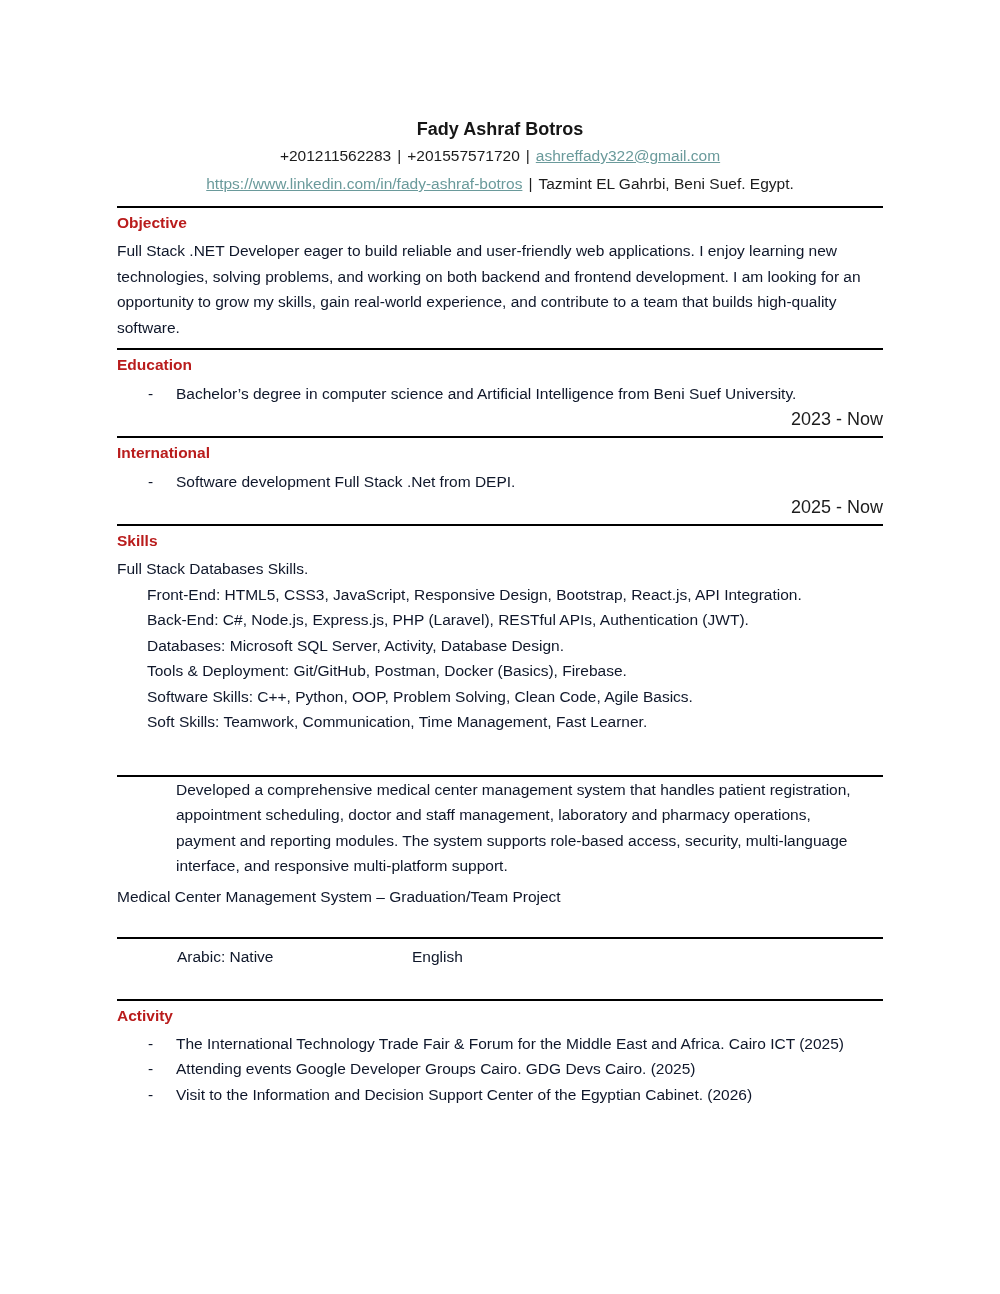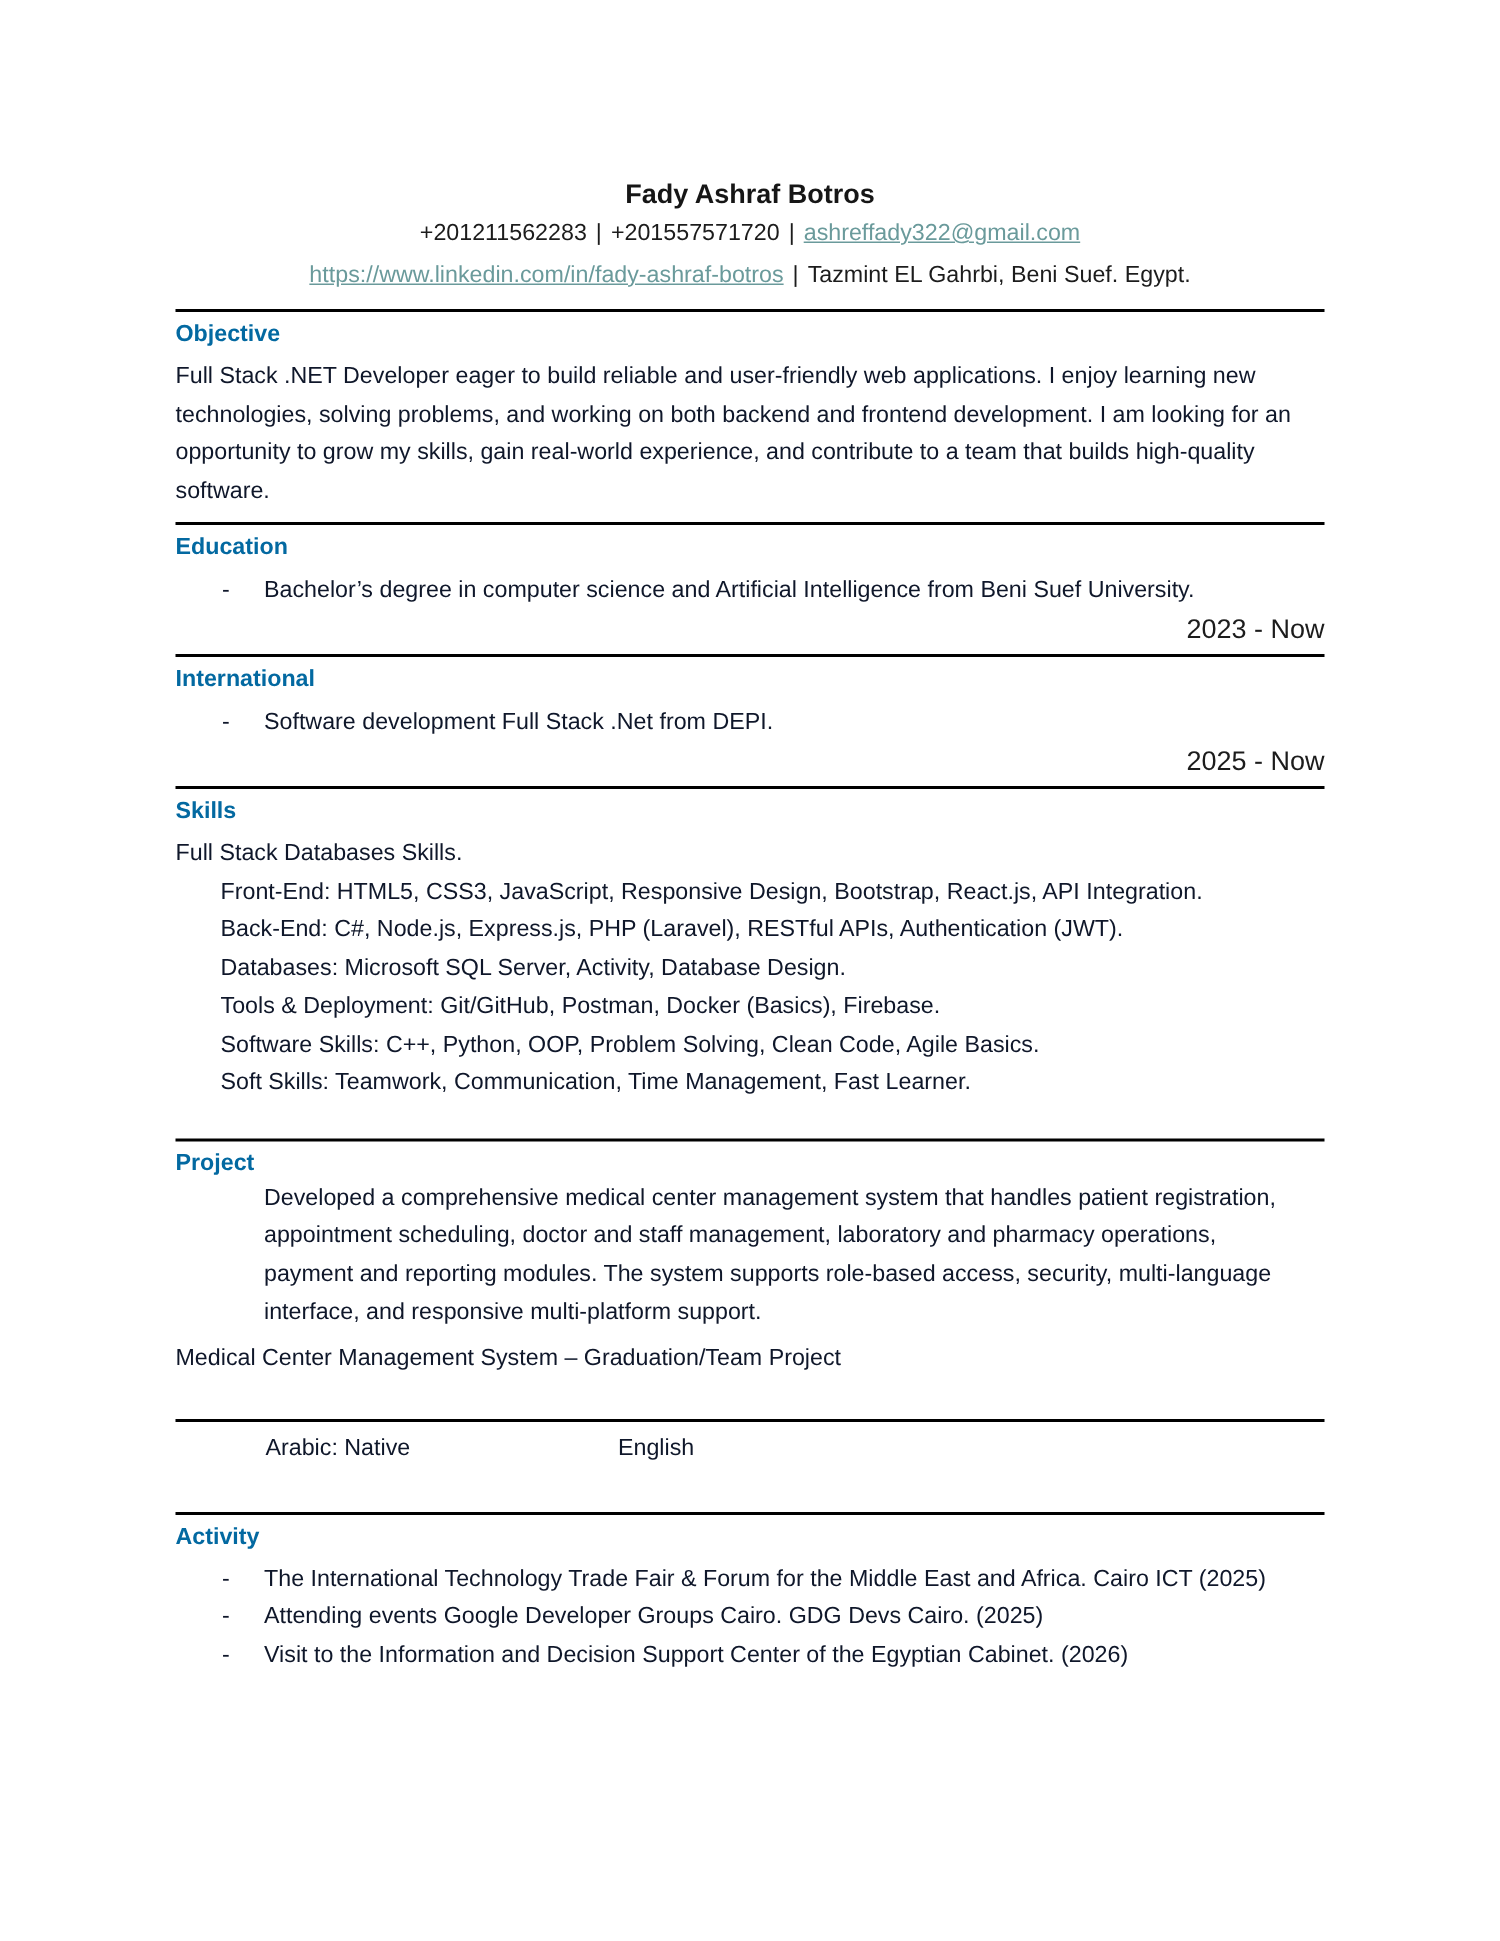--- a/index.html
+++ b/index.html
@@ -40,21 +40,21 @@
     cursor: pointer;
   }
 
   
   .section { border-top: 2.5px solid #000000; }
   .section-title {
     font-size: 15.5px;
     font-weight: bold;
     line-height: 21px;
     padding-top: 4px;
-    color: #0369a1;
+    color: #b91c1c;
   }
   .body-text {
     font-size: 15.5px;
     line-height: 25.5px;
     color: #0f172a;
   }
   .objective-body { margin-top: 5px; margin-bottom: 8px; }
 
   .bullet-list { list-style: none; margin-top: 6px; }
   .bullet-item { display: flex; }
@@ -66,21 +66,21 @@
   }
   .bullet-text { flex: 1 1 auto; }
 
   .date-line {
     text-align: right;
     font-size: 18px;
     line-height: 25.5px;
     margin-bottom: 4px;
   }
 
-  .skills-block { margin-bottom: 24px; }
+  .skills-block { margin-bottom: 40px; }
   .skills-intro { margin-top: 5px; }
   .skill-line { margin-left: 30px; }
 
   .project-block { margin-bottom: 28px; }
   .project-subtitle { margin-top: 5px; }
   .project-desc {
     margin-left: 59px;
     width: 690px;
   }
 
@@ -140,21 +140,20 @@
       <div class="body-text skill-line">Back-End: C#, Node.js, Express.js, PHP (Laravel), RESTful APIs, Authentication (JWT).</div>
       <div class="body-text skill-line">Databases: Microsoft SQL Server, Activity, Database Design.</div>
       <div class="body-text skill-line">Tools &amp; Deployment: Git/GitHub, Postman, Docker (Basics), Firebase.</div>
       <div class="body-text skill-line">Software Skills: C++, Python, OOP, Problem Solving, Clean Code, Agile Basics.</div>
       <div class="body-text skill-line">Soft Skills: Teamwork, Communication, Time Management, Fast Learner.</div>
     </div>
   </div>
 
   <div class="section">
     <div class="project-block">
-      <div class="section-title">Project</div>
       <div class="body-text project-desc">Developed a comprehensive medical center management system that handles patient registration, appointment scheduling, doctor and staff management, laboratory and pharmacy operations, payment and reporting modules. The system supports role-based access, security, multi-language interface, and responsive multi-platform support.</div>
       <div class="body-text project-subtitle">Medical Center Management System – Graduation/Team Project</div>
     </div>
   </div>
 
   <div class="section">
     <div class="languages-block">
       <div class="lang-row body-text">
         <span class="lang-first">Arabic: Native</span>
         <span>English</span>

